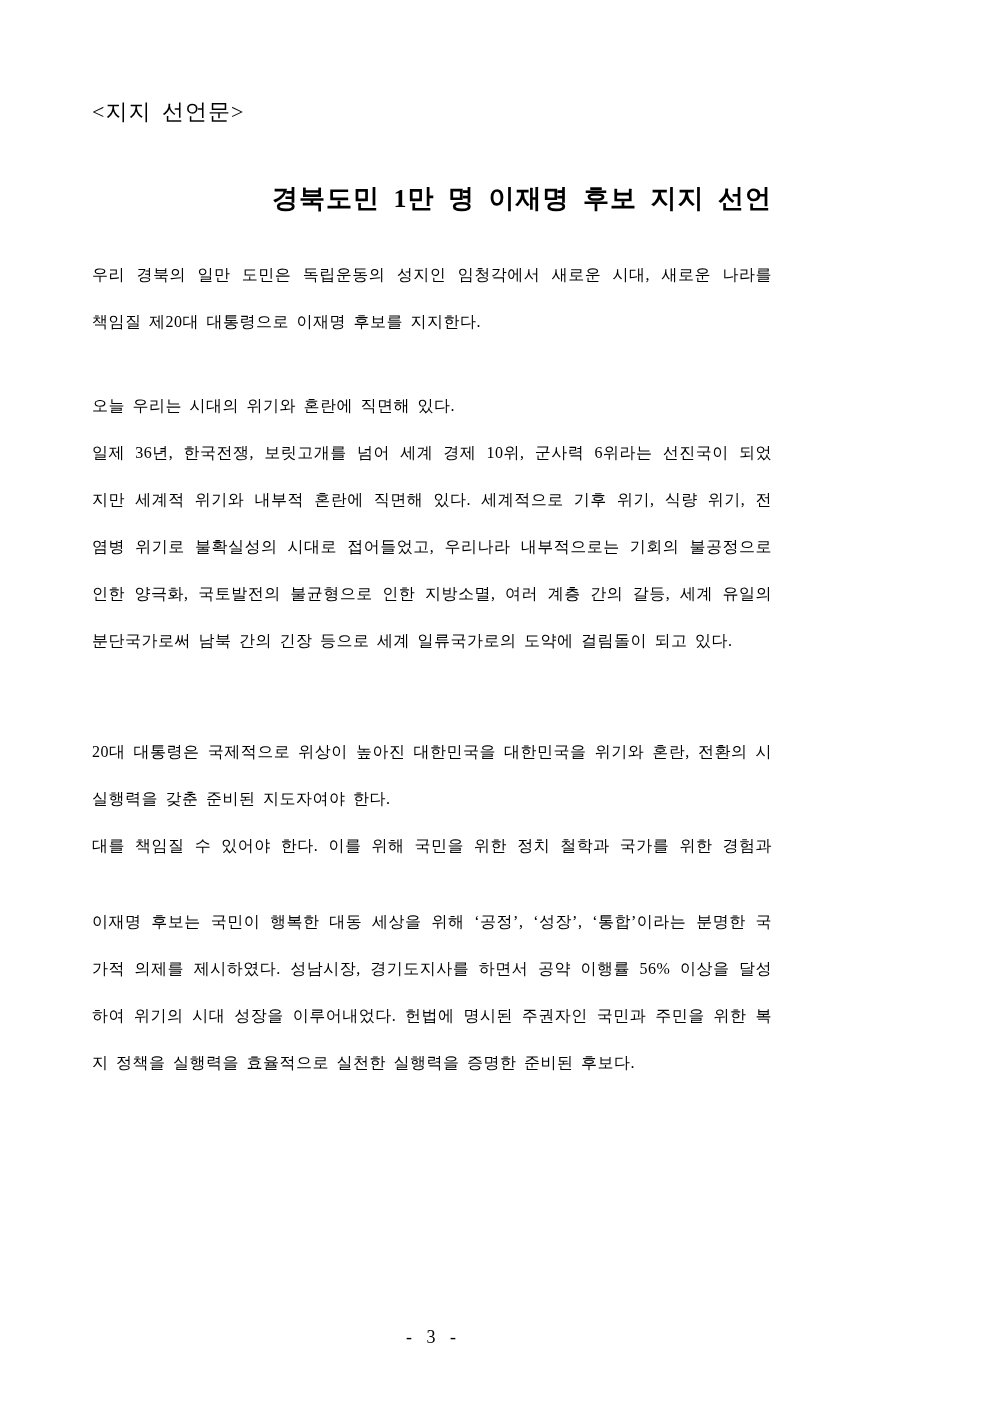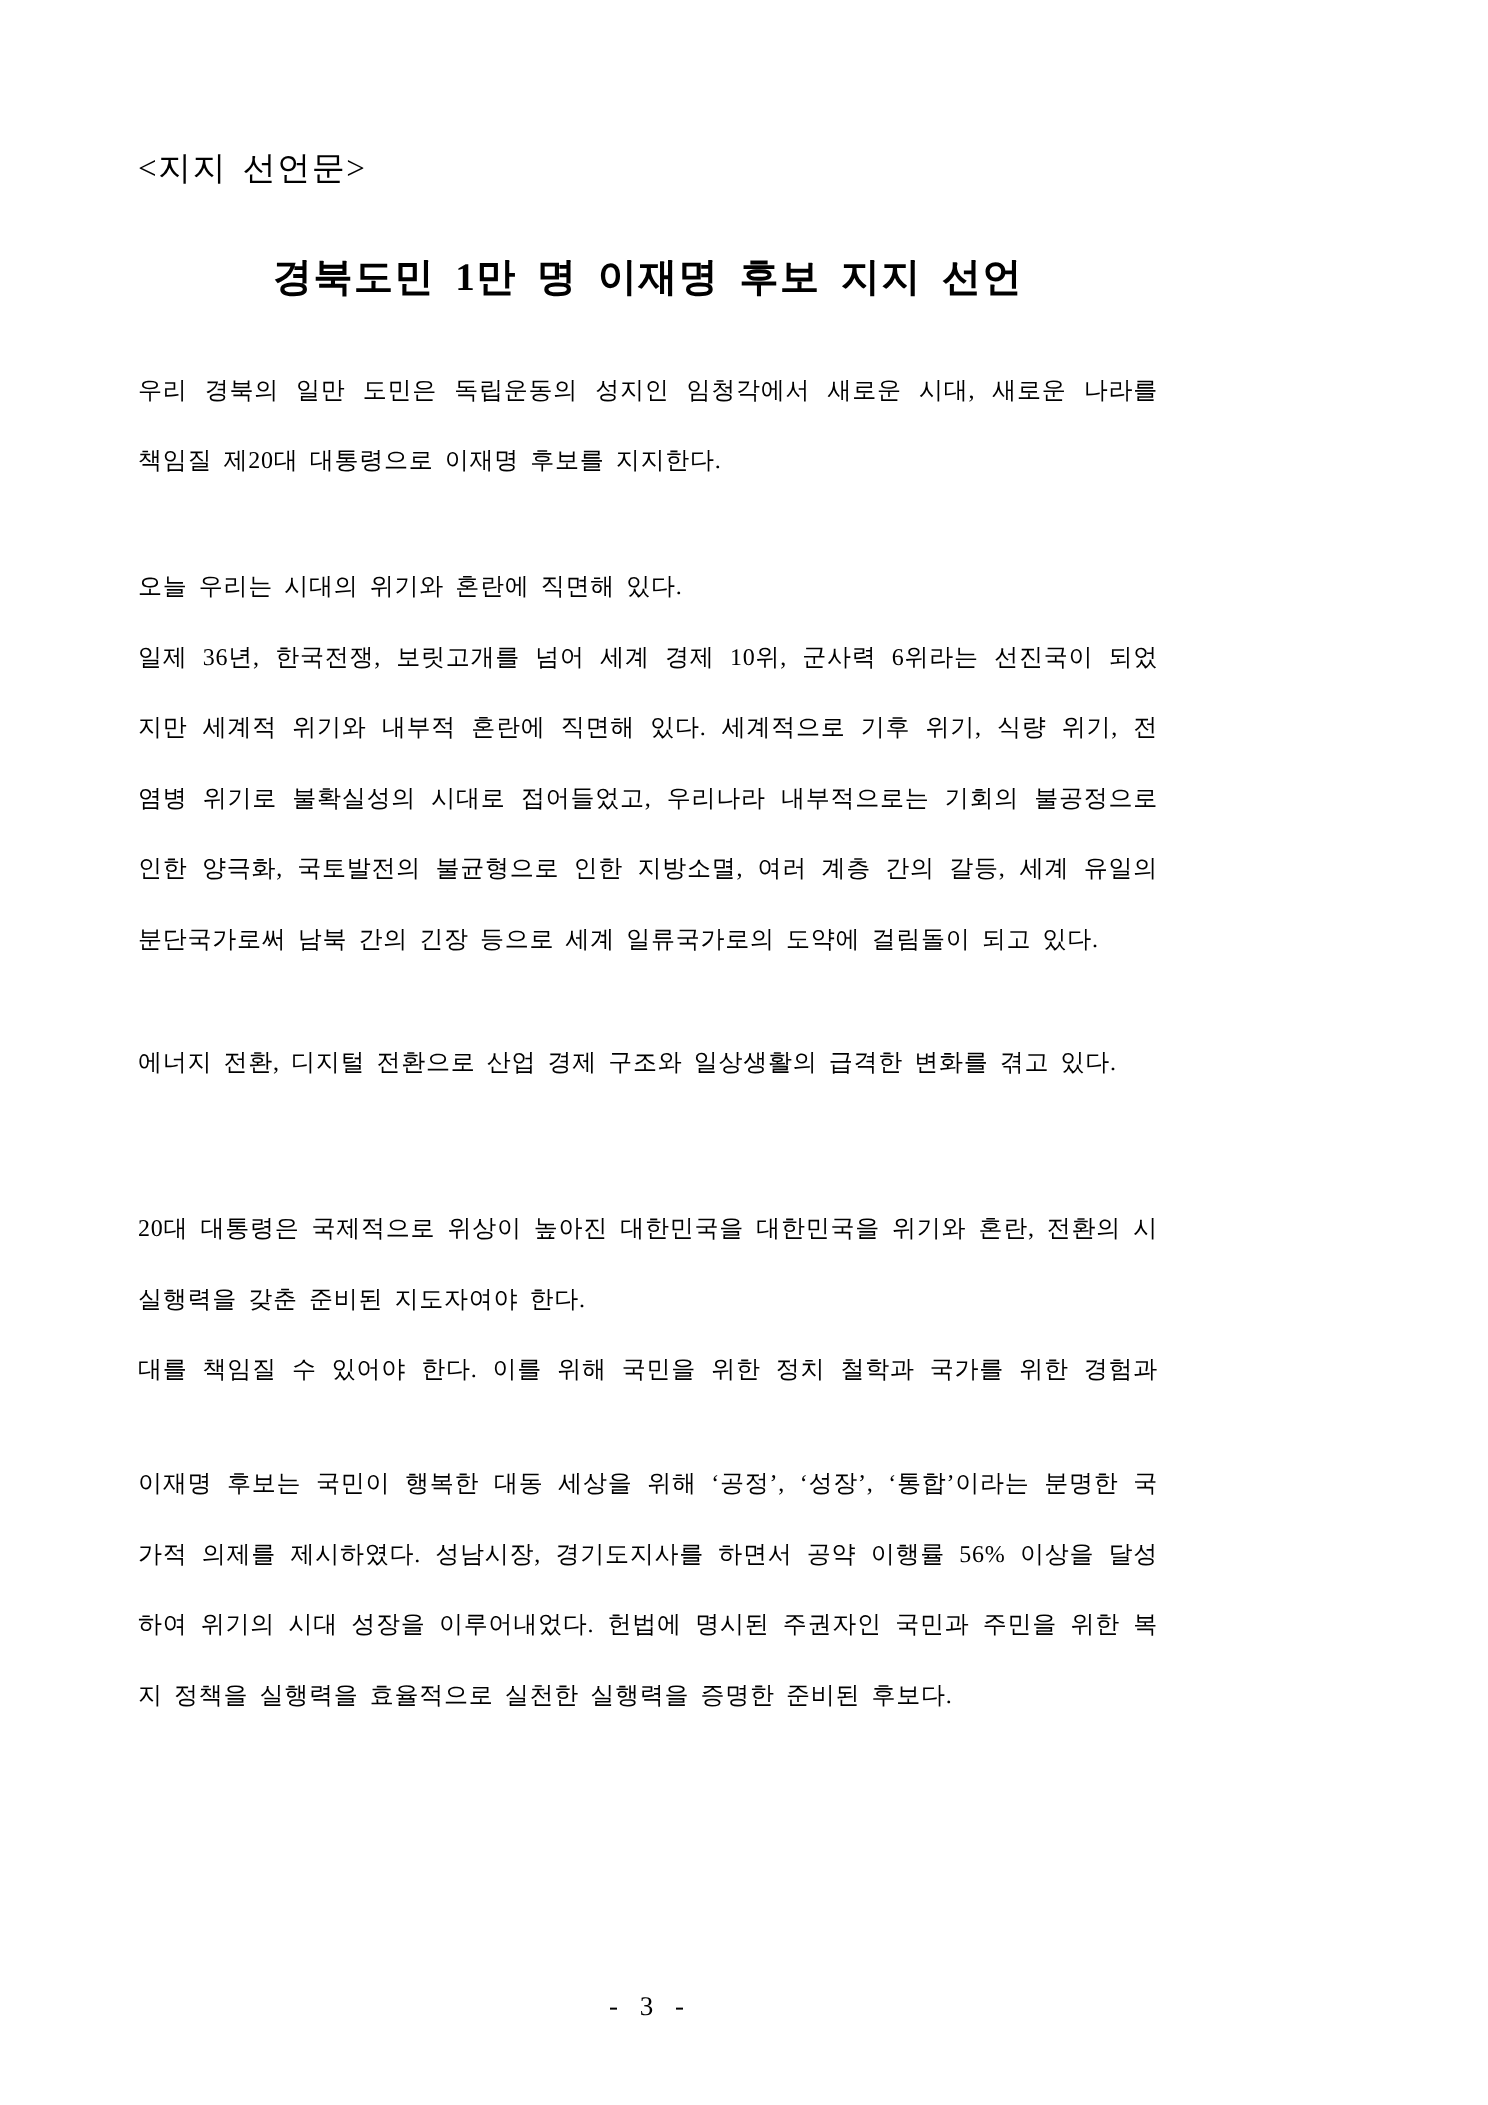--- a/index.html
+++ b/index.html
@@ -17,25 +17,25 @@
     height: 1403px;
     padding: 95px 92px 0 92px;
   }
   .doc-label {
     font-size: 22px;
     line-height: 34px;
     letter-spacing: 1px;
     word-spacing: 4px;
   }
   .doc-title {
-    margin-top: 36px;
+    margin-top: 50px;
     font-size: 26px;
     line-height: 40px;
     font-weight: bold;
-    text-align: center;
+    text-align: right;
     letter-spacing: 1px;
     word-spacing: 6px;
   }
   .paragraphs { }
   .para { }
   .para:nth-child(1) { margin-top: 32px; }
   .para:nth-child(2) { margin-top: 37px; }
   .para:nth-child(3) { margin-top: 35px; }
   .para:nth-child(4) { margin-top: 64px; }
   .para:nth-child(5) { margin-top: 29px; }
@@ -80,21 +80,20 @@
       </div>
       <div class="para">
         <div class="line">오늘 우리는 시대의 위기와 혼란에 직면해 있다.</div>
         <div class="line justify">일제 36년, 한국전쟁, 보릿고개를 넘어 세계 경제 10위, 군사력 6위라는 선진국이 되었</div>
         <div class="line justify">지만 세계적 위기와 내부적 혼란에 직면해 있다. 세계적으로 기후 위기, 식량 위기, 전</div>
         <div class="line justify">염병 위기로 불확실성의 시대로 접어들었고, 우리나라 내부적으로는 기회의 불공정으로</div>
         <div class="line justify">인한 양극화, 국토발전의 불균형으로 인한 지방소멸, 여러 계층 간의 갈등, 세계 유일의</div>
         <div class="line">분단국가로써 남북 간의 긴장 등으로 세계 일류국가로의 도약에 걸림돌이 되고 있다.</div>
       </div>
       <div class="para">
-        <div class="line">에너지 전환, 디지털 전환으로 산업 경제 구조와 일상생활의 급격한 변화를 겪고 있다.</div>
       </div>
       <div class="para">
         <div class="line justify">20대 대통령은 국제적으로 위상이 높아진 대한민국을 대한민국을 위기와 혼란, 전환의 시</div>
         <div class="line">실행력을 갖춘 준비된 지도자여야 한다.</div>
         <div class="line justify">대를 책임질 수 있어야 한다. 이를 위해 국민을 위한 정치 철학과 국가를 위한 경험과</div>
       </div>
       <div class="para">
         <div class="line justify">이재명 후보는 국민이 행복한 대동 세상을 위해 ‘공정’, ‘성장’, ‘통합’이라는 분명한 국</div>
         <div class="line justify">가적 의제를 제시하였다. 성남시장, 경기도지사를 하면서 공약 이행률 56% 이상을 달성</div>
         <div class="line justify">하여 위기의 시대 성장을 이루어내었다. 헌법에 명시된 주권자인 국민과 주민을 위한 복</div>

